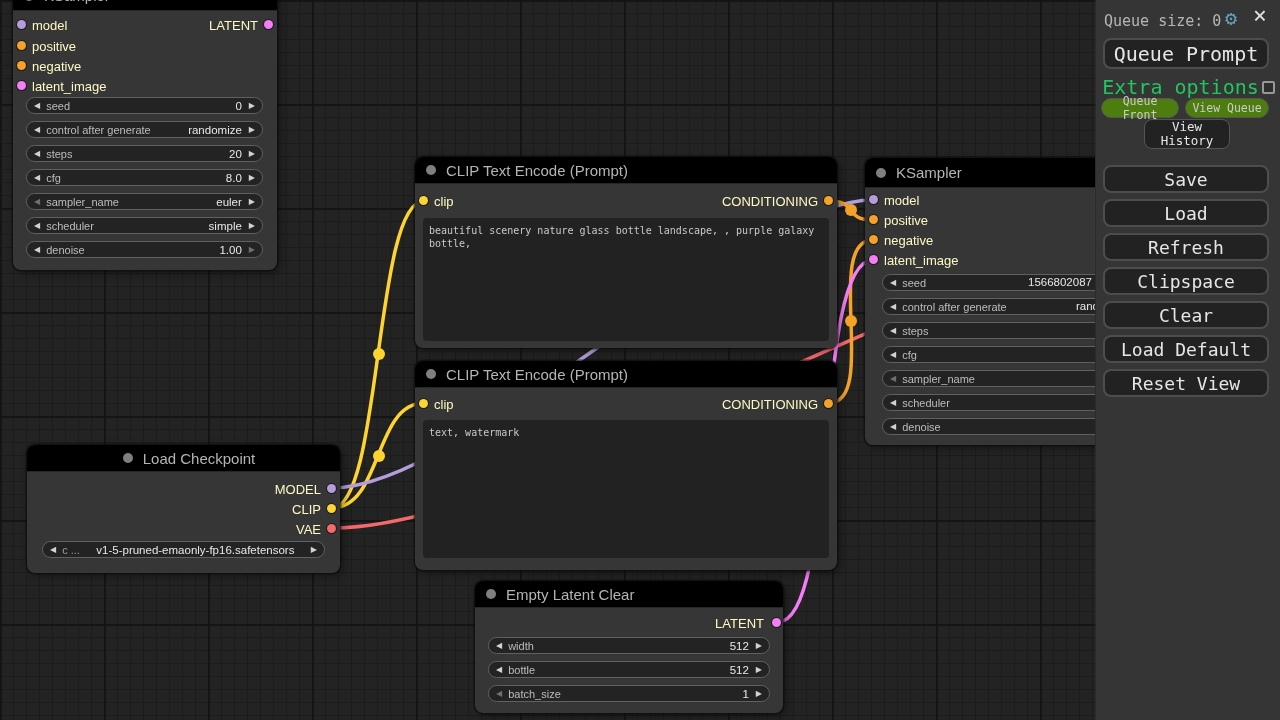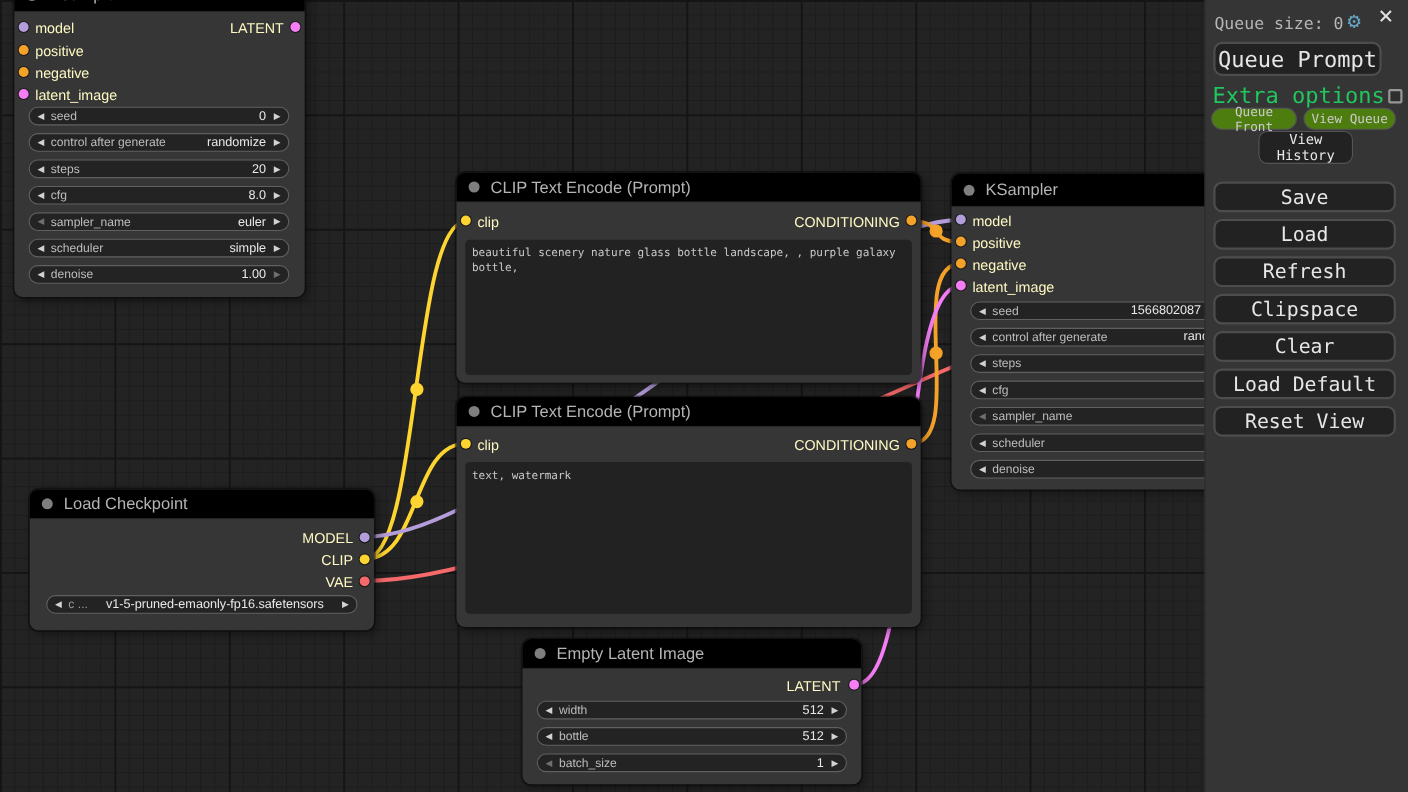--- a/index.html
+++ b/index.html
@@ -61,21 +61,21 @@
     font-family:"DejaVu Sans Mono", monospace;
   }
   .qstatus { position:absolute; left:8px; top:12px; font-size:15px; color:#b6b6b6; }
   .gear { position:absolute; left:129px; top:8px; font-size:20px; line-height:1; }
   .closex { position:absolute; left:157px; top:4px; font-size:23px; color:#e2e2e2; line-height:1; }
   .btn {
     position:absolute; background:#222; border:2px solid #4d4d4d; border-radius:8px;
     color:#e6e6e6; display:flex; align-items:center; justify-content:center;
     text-align:center; cursor:default;
   }
-  .btn.big   { left:7px; width:153px; height:31px; font-size:20px; }
+  .btn.big   { left:7px; width:166px; height:31px; font-size:20px; }
   .btn.main  { left:7px; width:166px; height:28px; font-size:18px; }
   .btn.small { height:20px; font-size:11.5px; border:1.5px solid #555; border-radius:10px; color:#cccccc; background:#4d7c0f; }
   .btn.hist  { left:48px; top:119px; width:86px; height:30px; font-size:12.5px; line-height:14px; border:1.5px solid #555; }
   .extrarow { position:absolute; left:0; top:75px; width:185px; display:flex; align-items:center; justify-content:center; }
   .extrarow .lbl { font-size:20px; color:#22c55e; }
   .checkbox { width:13px; height:13px; border:2px solid #989898; border-radius:2px; background:#2e2e2e; margin-left:3px; }
 </style>
 </head>
 <body>
 
@@ -182,21 +182,21 @@
   <div class="iorow" style="top:36px;">
     <span class="iodot in" style="background: rgb(253, 212, 48);"></span>
     <span class="iolabel">clip</span>
     <span class="iolabel out">CONDITIONING</span>
     <span class="iodot out" style="background: rgb(245, 162, 41);"></span>
   </div>
   <textarea class="prompt" style="left: 8px; top: 59px; width: 406px; height: 138px;" readonly="" spellcheck="false">text, watermark</textarea>
 </div>
 
 <div class="node" style="left:27px; top:445px; width:313px; height:128px;">
-  <div class="ntitle" style="height:27px;">
+  <div class="ntitle" style="height:27px;justify-content:center;">
     <span class="tdot"></span>
     <span class="ttext">Load Checkpoint</span>
   </div>
   <div class="iorow" style="top:37px;">
     <span class="iolabel out">MODEL</span>
     <span class="iodot out" style="background: rgb(179, 157, 219);"></span>
   </div>
   <div class="iorow" style="top:57px;">
     <span class="iolabel out">CLIP</span>
     <span class="iodot out" style="background: rgb(253, 212, 48);"></span>
@@ -262,21 +262,21 @@
   </div>
   <div class="pill" style="left:17px; top:260px; width:256px;">
     <span class="arr">◀</span>
     <span class="wlabel">denoise</span>
   </div>
 </div>
 
 <div class="node" style="left:475px; top:581px; width:308px; height:132px;">
   <div class="ntitle" style="height:27px;">
     <span class="tdot"></span>
-    <span class="ttext">Empty Latent Image</span>
+    <span class="ttext">Empty Latent Clear</span>
   </div>
   <div class="iorow" style="top:35px;">
     <span class="iolabel out">LATENT</span>
     <span class="iodot out" style="right: 2px; background: rgb(245, 125, 245);"></span>
   </div>
   <div class="pill" style="left:13px; top:56px; width:282px;">
     <span class="arr">◀</span>
     <span class="wlabel">width</span>
     <span class="wvalue">512</span>
     <span class="arr">▶</span>

